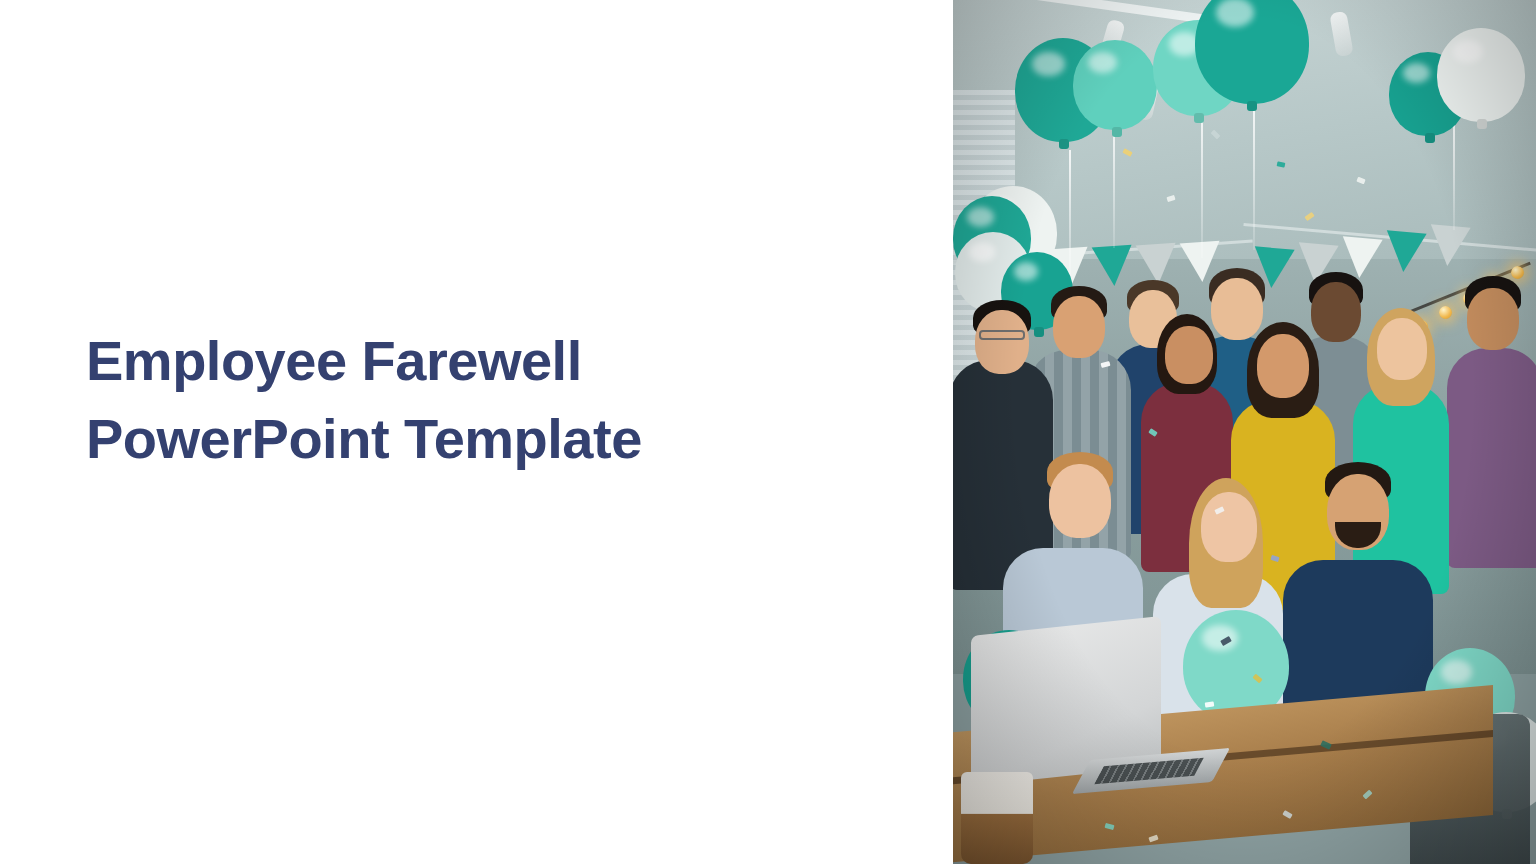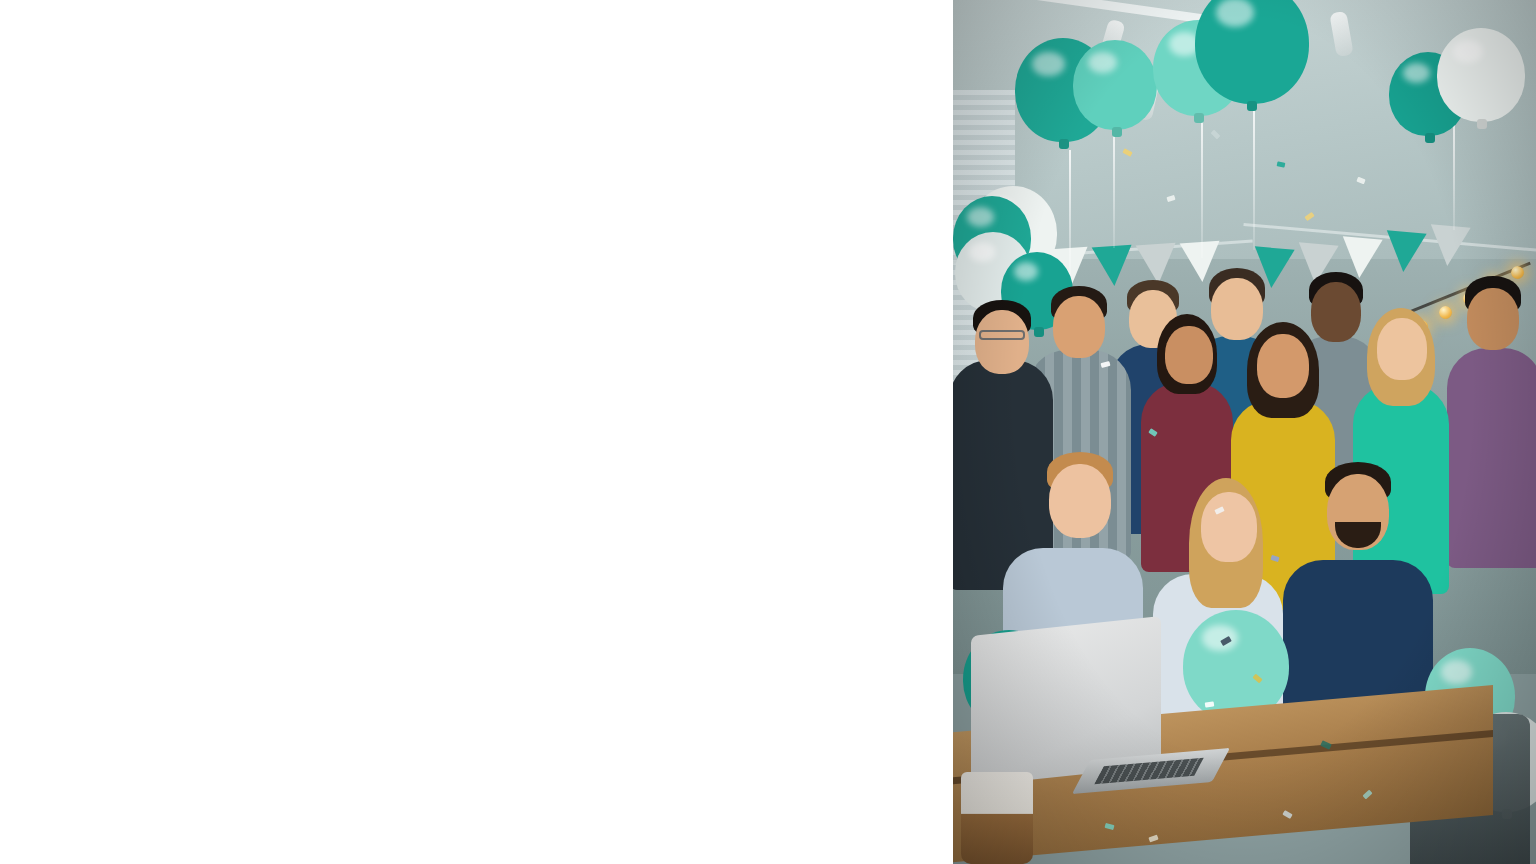--- a/index.html
+++ b/index.html
@@ -164,20 +164,24 @@
     position:absolute; inset:0;
     background:radial-gradient(ellipse at 50% 45%,rgba(0,0,0,0) 55%,rgba(0,0,0,.28) 100%);
     pointer-events:none;
   }
 </style>
 </head>
 <body>
 
 <div class="slide">
 
+  <div class="title-block">
+    <h1 class="slide-title">Employee Farewell
+PowerPoint Template</h1>
+  </div>
 
   <div class="photo-panel">
 
     <div class="bg-ceiling"></div>
     <div class="bg-wall"></div>
     <div class="window"></div>
     <div class="track-rail"></div>
     <div class="spot s1"></div>
     <div class="spot s2"></div>
     <div class="spot s3"></div>

